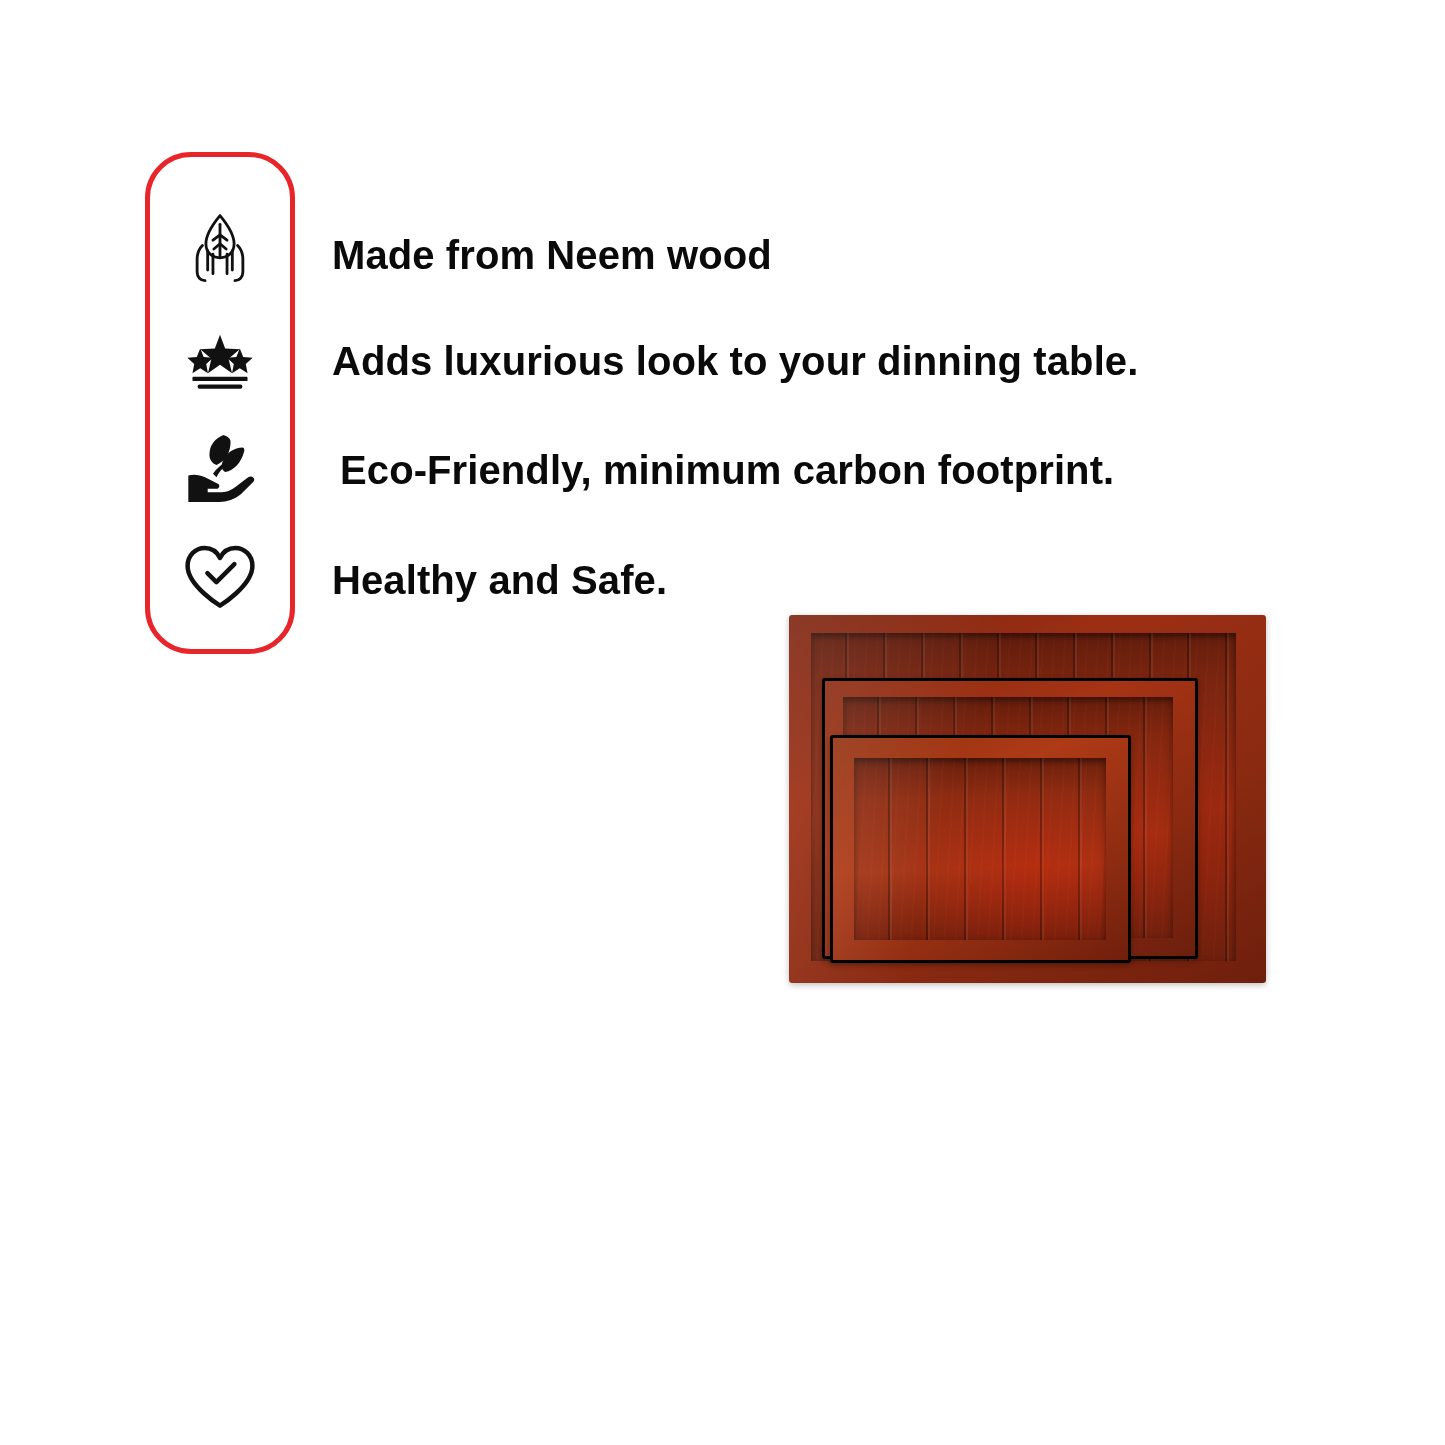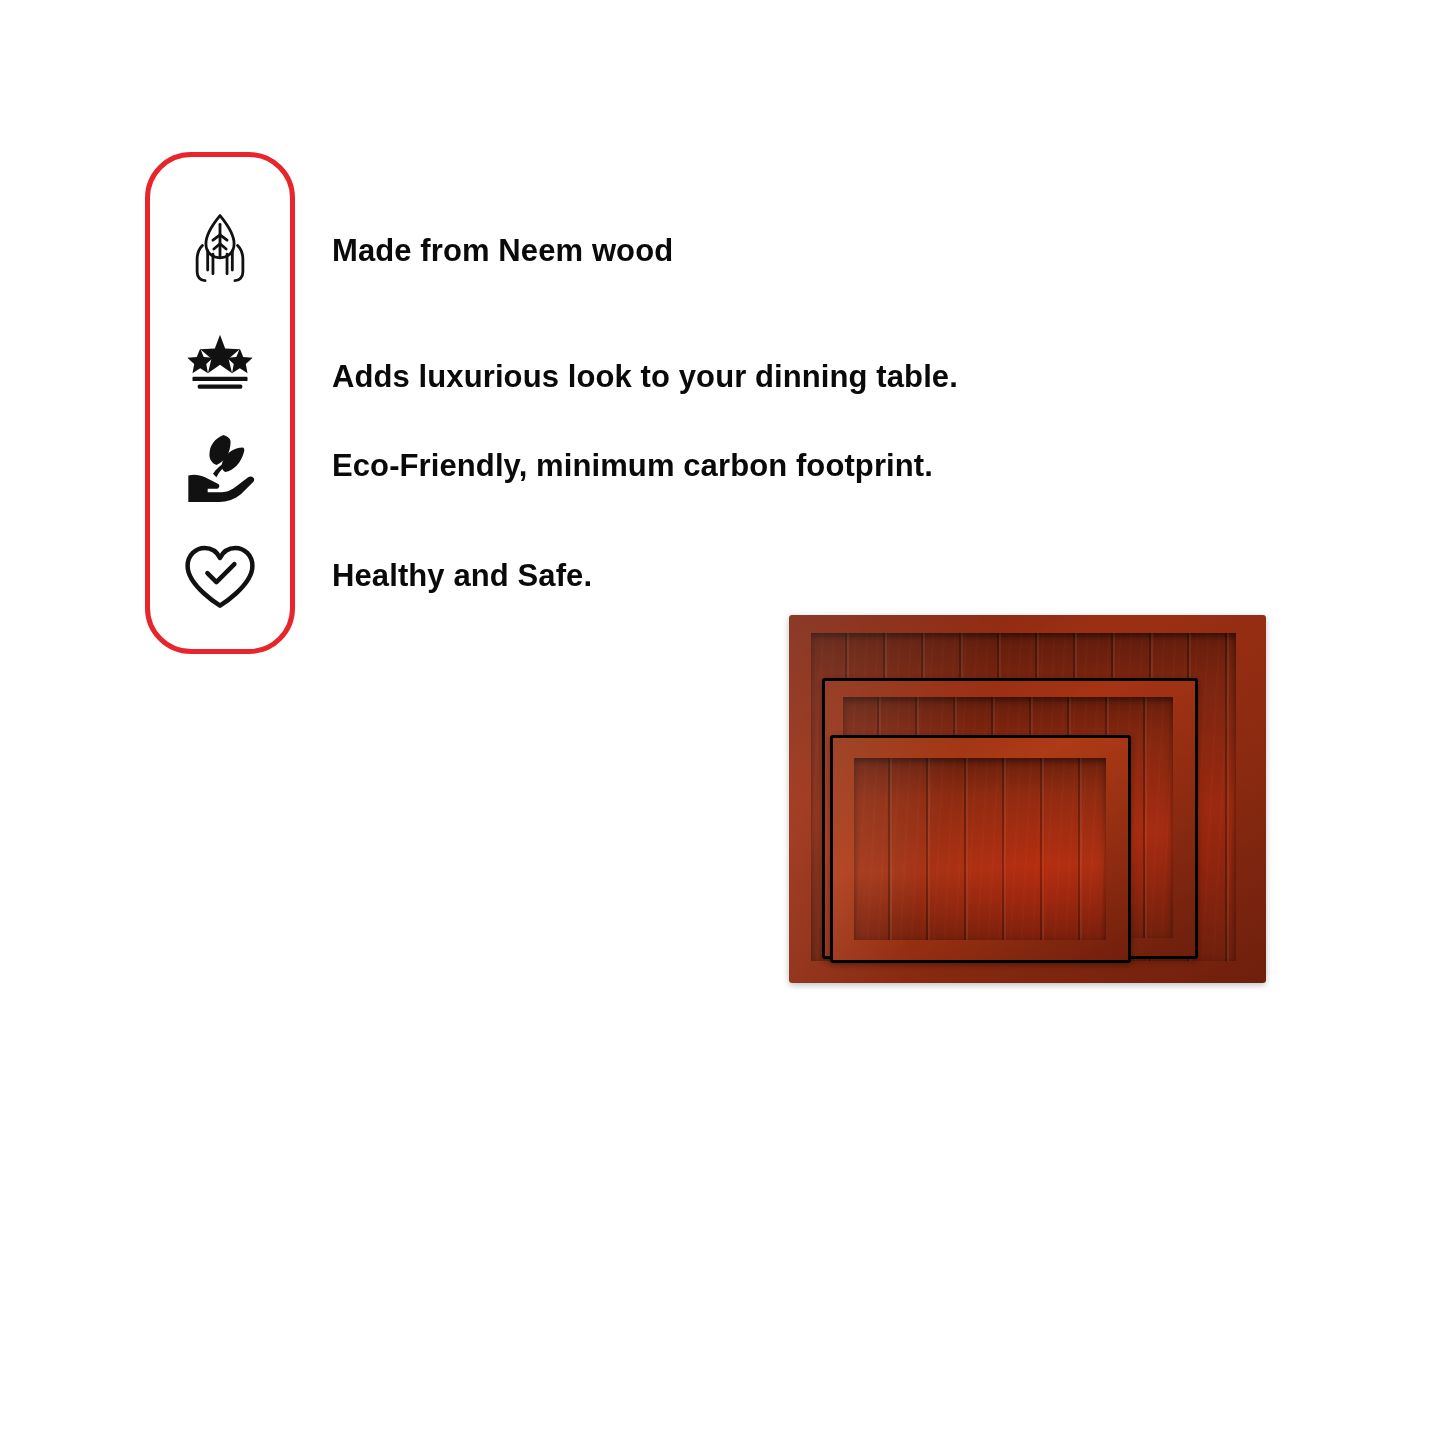--- a/index.html
+++ b/index.html
@@ -32,35 +32,35 @@
     left: 175px;
     width: 90px;
     height: 90px;
     display: flex;
     align-items: center;
     justify-content: center;
   }
   .feature-text {
     position: absolute;
     left: 332px;
-    font-size: 31px;
+    font-size: 40px;
     font-weight: bold;
     color: #0a0a0a;
     letter-spacing: 0.1px;
     white-space: nowrap;
   }
 
   #icon-0 { top: 204px; }
   #icon-1 { top: 312px; }
   #icon-2 { top: 420px; }
   #icon-3 { top: 530px; }
 
   #text-0 { top: 233px; }
-  #text-1 { top: 359px; }
-  #text-2 { top: 448px; }
+  #text-1 { top: 339px; }
+  #text-2 { top: 448px; margin-left: 8px; }
   #text-3 { top: 558px; }
 
   
   #product-photo {
     position: absolute;
     left: 789px;
     top: 615px;
     width: 477px;
     height: 368px;
   }

